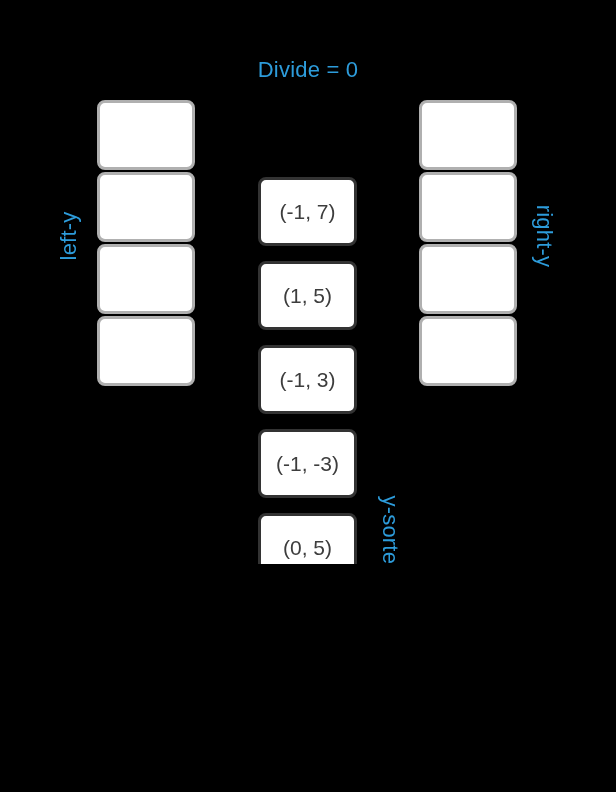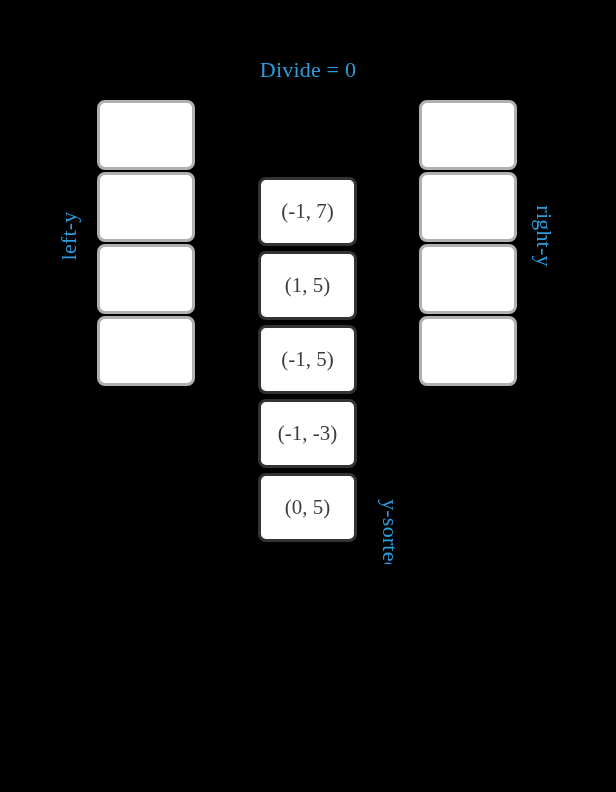--- a/index.html
+++ b/index.html
@@ -6,40 +6,40 @@
     margin: 0;
     padding: 0;
     background: #000000;
   }
   .canvas {
     position: relative;
     width: 616px;
     height: 564px;
     background: #000000;
     overflow: hidden;
-    font-family: Liberation Serif, serif;
+    font-family: Liberation Sans, sans-serif;
   }
   .diagram-title {
     position: absolute;
     top: 57px;
     left: 0;
     width: 616px;
     text-align: center;
     color: #2D9CDB;
     font-size: 22px;
     letter-spacing: 0.2px;
   }
   .col {
     position: absolute;
     display: flex;
     flex-direction: column;
   }
   .col-left  { left: 97px;  top: 100px; gap: 2px; }
   .col-right { left: 419px; top: 100px; gap: 2px; }
-  .col-center{ left: 258px; top: 177px; gap: 5px; }
+  .col-center{ left: 258px; top: 177px; gap: 15px; }
   .box {
     box-sizing: border-box;
     width: 98px;
     height: 70px;
     background: #FFFFFF;
     border: 3px solid #B0B0B0;
     border-radius: 8px;
   }
   .col-center .box {
     width: 99px;
@@ -87,21 +87,21 @@
   <div class="col col-left">
     <div class="box"></div>
     <div class="box"></div>
     <div class="box"></div>
     <div class="box"></div>
   </div>
 
   <div class="col col-center">
     <div class="box">(-1, 7)</div>
     <div class="box">(1, 5)</div>
-    <div class="box">(-1, 5)</div>
+    <div class="box">(-1, 3)</div>
     <div class="box">(-1, -3)</div>
     <div class="box">(0, 5)</div>
   </div>
 
   <div class="col col-right">
     <div class="box"></div>
     <div class="box"></div>
     <div class="box"></div>
     <div class="box"></div>
   </div>

